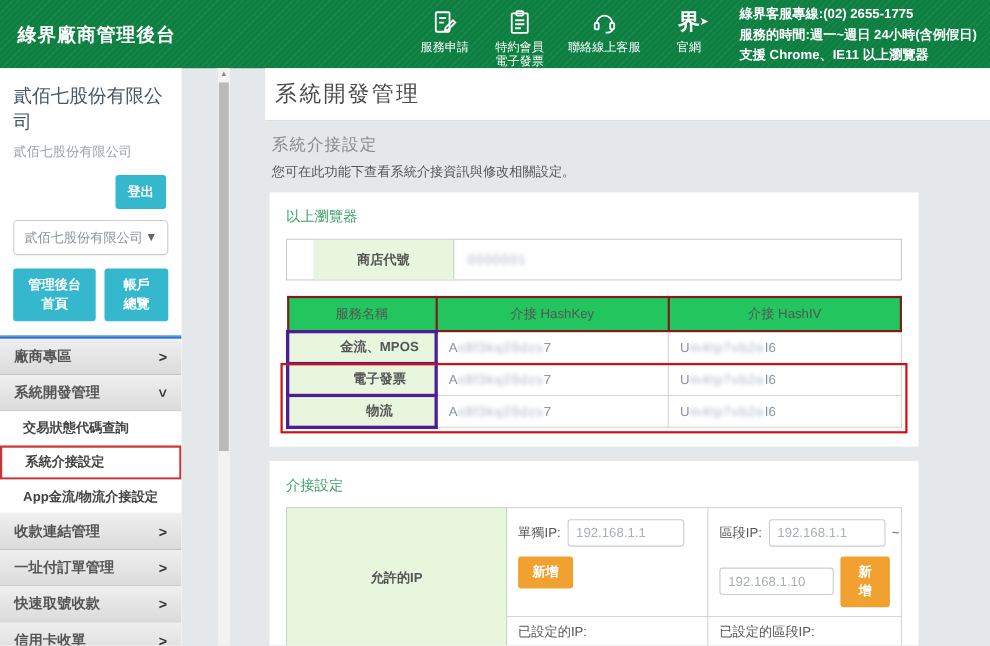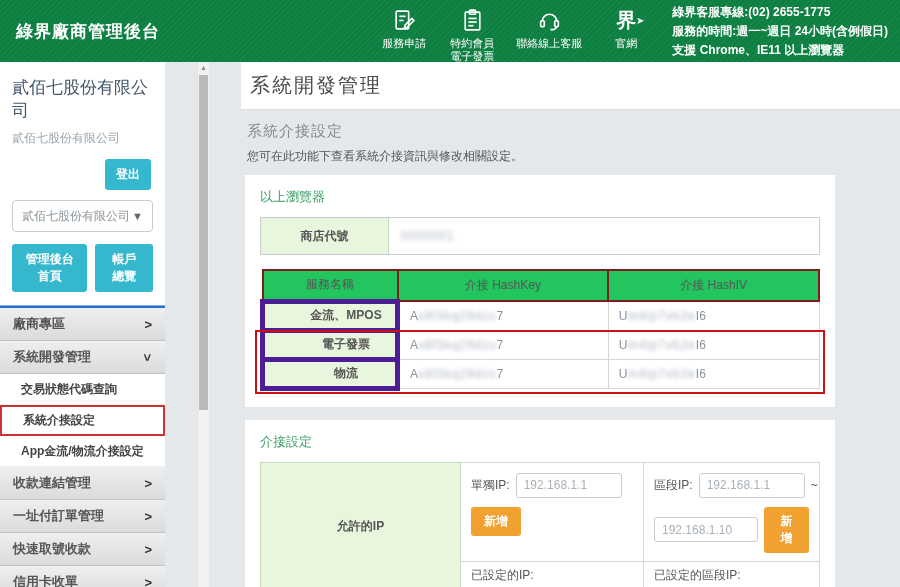--- a/index.html
+++ b/index.html
@@ -53,31 +53,31 @@
   
   .main { flex:1; display:flex; flex-direction:column; overflow:hidden; background:#e4e8ea; }
   .titlebar { background:#fff; height:48px; border-bottom:1px solid #dedede; display:flex; align-items:center;
     padding-left:9px; font-size:20px; color:#4a4a4a; letter-spacing:2px; flex:0 0 48px; }
   .content { flex:1; padding:7px 0 0 4px; overflow:hidden; }
   .section-title { font-size:15px; color:#8a8a8a; margin:5px 0 7px 2px; letter-spacing:1px; }
   .section-desc { font-size:12px; color:#555; margin:0 0 10px 2px; }
   .card { width:590px; background:#fff; padding:13px 15px 16px; margin-bottom:13px; }
   .card-heading { color:#3fa068; font-size:13px; margin-bottom:11px; }
 
-  .merchant-row { display:flex; border:1px solid #c9cdd0; height:38px; }
+  .merchant-row { display:flex; border:1px solid #c9cdd0; height:38px;padding-left:24px; }
   .mr-label { width:128px; background:#e9f6de; border-right:1px solid #c9d8bc; display:flex; align-items:center;
     justify-content:center; font-size:12px; font-weight:bold; color:#555; }
   .mr-value { flex:1; display:flex; align-items:center; padding-left:12px; font-size:12px; color:#8892a0; }
   .blur { filter:blur(2px); opacity:.7; }
   .masked { letter-spacing:1px; }
 
   .svc-wrap { position:relative; margin-top:14px; }
   table.svc { width:100%; border-collapse:collapse; font-size:12px; table-layout:fixed; }
   .svc th { background:#22c55e; border:2px solid #7f1d1d; height:31px; font-weight:normal; color:#555; }
-  .svc td.lab { background:#e9f6de; border:5px solid #4c1d95; text-align:center; font-weight:bold; color:#555;padding-left:42px; }
+  .svc td.lab { background:#e9f6de; border:3px solid #4c1d95; text-align:center; font-weight:bold; color:#555;padding-left:42px; }
   .svc td { border:1px solid #d6d6d6; height:29px; padding:0 10px; color:#8892a0; background:#fff; }
   .red-box { position:absolute; left:-5px; right:-5px; top:61px; height:64px; border:2px solid #cc1111; pointer-events:none; }
 
   table.set { width:100%; border-collapse:collapse; font-size:12px; table-layout:fixed; }
   .set td { border:1px solid #d6d6d6; color:#555; }
   .set td.glabel { background:#e9f6de; border:1px solid #c9d8bc; text-align:center; font-weight:bold; width:200px; }
   .ip-cell { vertical-align:top; padding:10px 10px 8px; }
   .ip-line { display:flex; align-items:center; gap:6px; margin-bottom:9px; }
   .ip-label { white-space:nowrap; }
   .inp { height:25px; border:1px solid #ccc; border-radius:3px; padding:0 7px; font-size:12px; color:#333;

